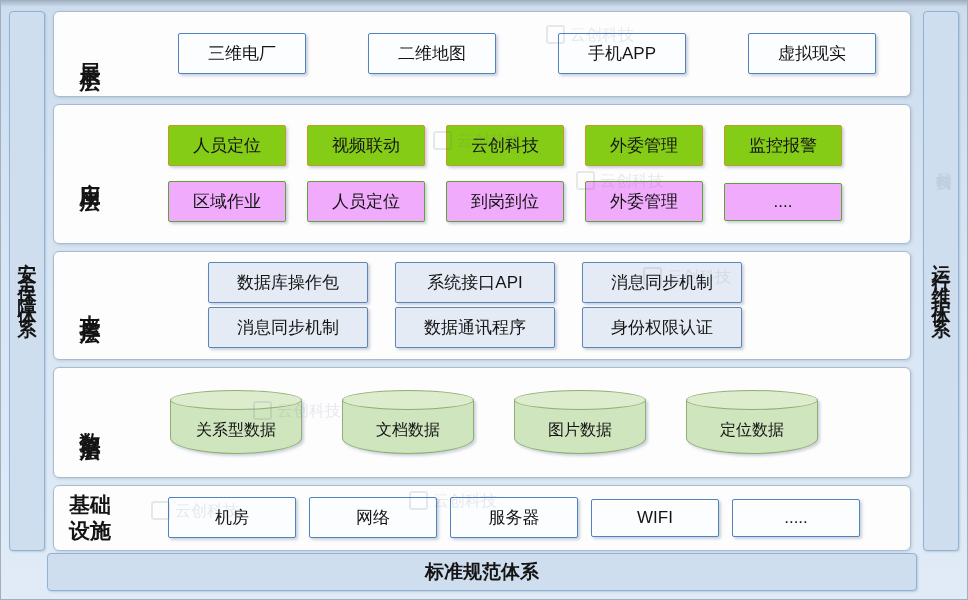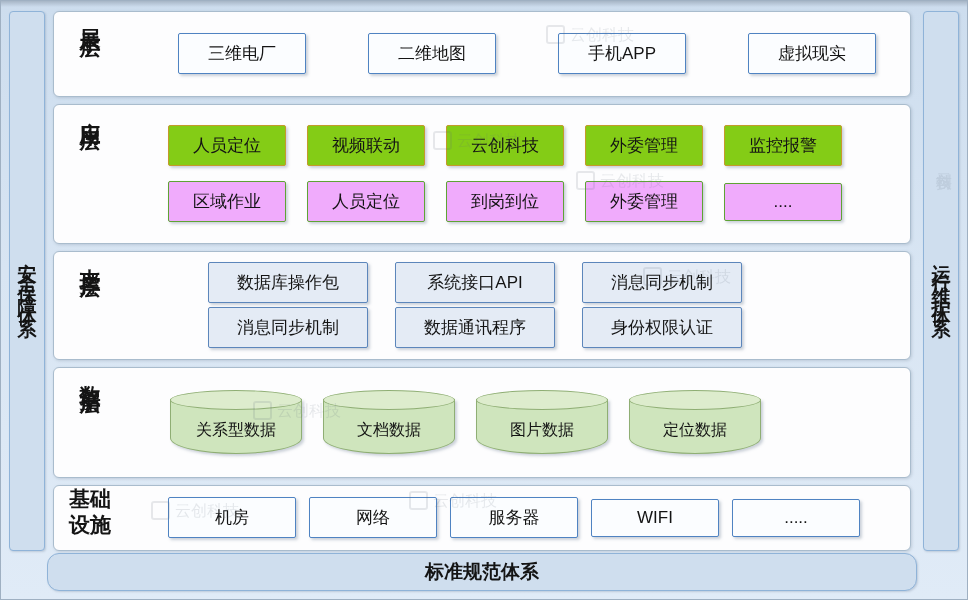--- a/index.html
+++ b/index.html
@@ -12,47 +12,47 @@
   .side-bar{position:absolute;top:10px;bottom:48px;width:34px;background:#cfdeee;
     border:1px solid #8fb3d8;border-radius:4px;display:flex;align-items:center;justify-content:center;
     box-shadow:1px 1px 2px rgba(90,110,140,.25);}
   .side-bar.left{left:8px;}
   .side-bar.right{right:8px;}
   .v-text{writing-mode:vertical-rl;text-orientation:upright;letter-spacing:11px;
     font-size:19px;font-weight:bold;color:#141414;}
 
   
   .bottom-bar{position:absolute;left:46px;right:50px;bottom:8px;height:36px;background:#cfdeee;
-    border:1px solid #8fb3d8;border-radius:12px;display:flex;align-items:center;justify-content:center;
+    border:1px solid #8fb3d8;border-radius:4px;display:flex;align-items:center;justify-content:center;
     font-size:19px;font-weight:bold;color:#141414;box-shadow:1px 1px 2px rgba(90,110,140,.25);}
 
   
   .main{position:absolute;left:52px;right:56px;top:10px;bottom:48px;display:flex;flex-direction:column;gap:7px;}
   .layer-panel{background:#fdfdfe;border:1px solid #a9bccd;border-radius:6px;display:flex;align-items:stretch;
     box-shadow:1px 1px 3px rgba(100,115,135,.25);min-height:0;}
   .layer-presentation{flex:86 1 0;}
   .layer-application{flex:142 1 0;}
   .layer-support{flex:110 1 0;gap:42px;}
   .layer-data{flex:112 1 0;}
   .layer-infrastructure{flex:66 1 0;}
 
-  .layer-label-wrap{width:72px;display:flex;align-items:flex-start;justify-content:center;flex:none;}
+  .layer-label-wrap{width:72px;display:flex;align-items:center;justify-content:center;flex:none;}
   .layer-label{font-weight:bold;font-size:21px;color:#141414;}
   .layer-label.cols-1{writing-mode:vertical-rl;text-orientation:upright;letter-spacing:5px;}
   .layer-label.cols-2{width:46px;text-align:center;line-height:1.25;}
 
   .layer-content{flex:1;display:flex;flex-direction:column;justify-content:space-evenly;
     padding:6px 10px 6px 32px;min-width:0;}
   .item-row{display:flex;align-items:center;}
   .row-outline{gap:62px;padding-left:20px;}
   .row-yellow{gap:21px;padding-left:10px;}
   .row-green{gap:21px;padding-left:10px;}
   .row-support{gap:27px;padding-left:8px;}
   .row-infra{gap:13px;padding-left:10px;}
-  .row-cylinder{gap:21px;padding-left:12px;}
+  .row-cylinder{gap:40px;padding-left:12px;}
 
   .item{display:flex;align-items:center;justify-content:center;font-size:17px;color:#141414;
     padding:8px 10px;border-radius:2px;box-shadow:2px 2px 3px rgba(110,125,145,.35);white-space:nowrap;}
   .item.outline,.item.infra{min-width:106px;background:#fbfdff;border:1px solid #4f83c2;}
   .item.yellow{min-width:96px;background:#84cc16;border:1px solid #c49a2b;}
   .item.green{min-width:96px;background:#f0abfc;border:1px solid #5fa335;}
   .item.support{min-width:138px;background:#e4ebf5;border:1px solid #5c86bb;}
 
   
   .cylinder{position:relative;width:132px;height:64px;flex:none;}

